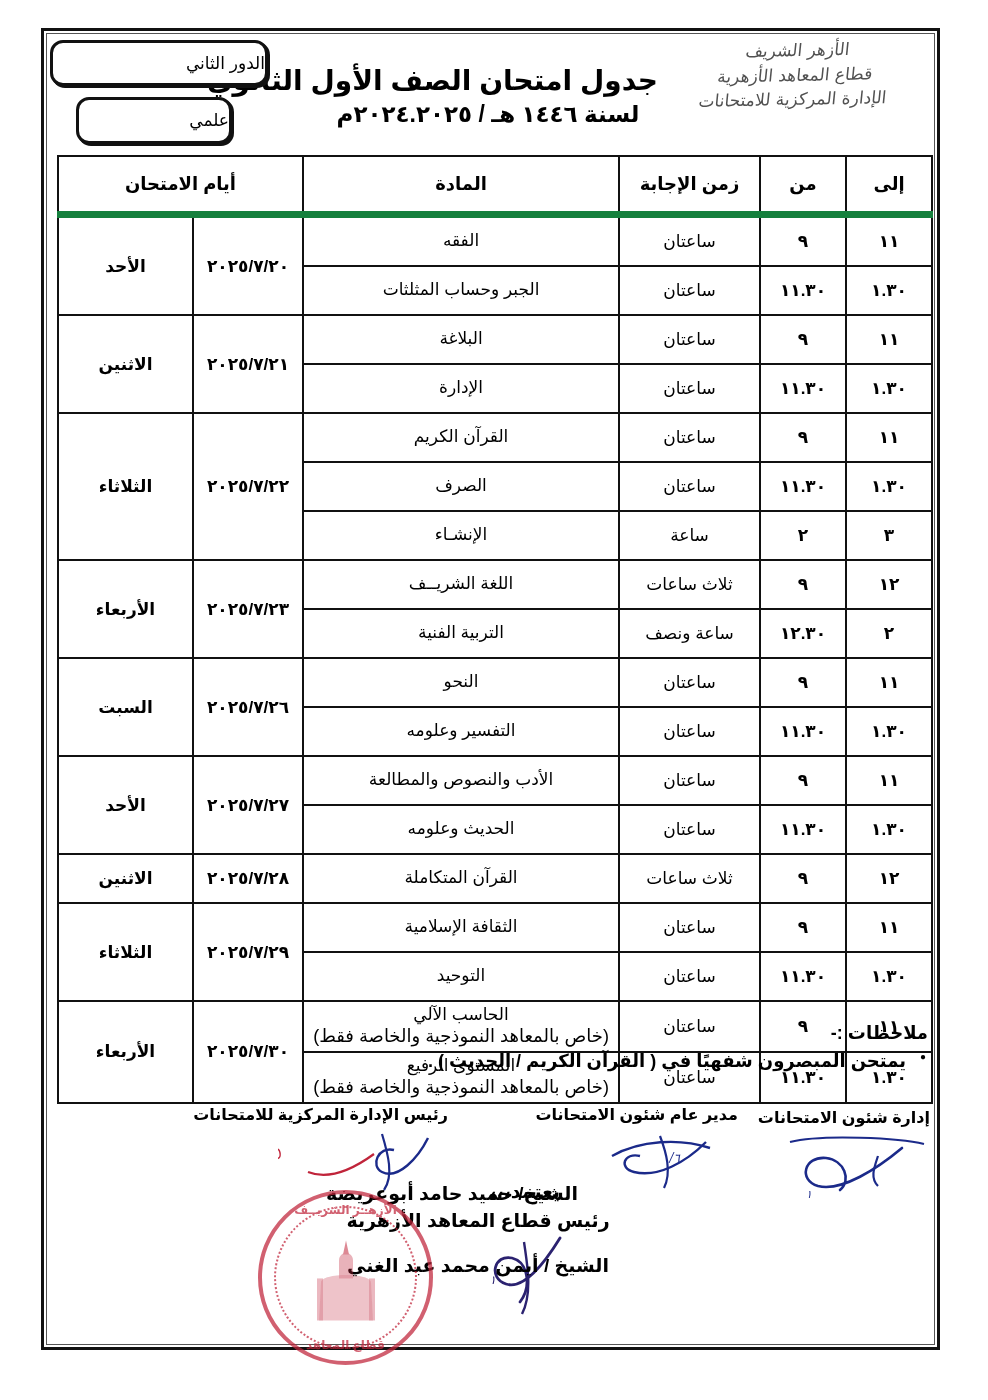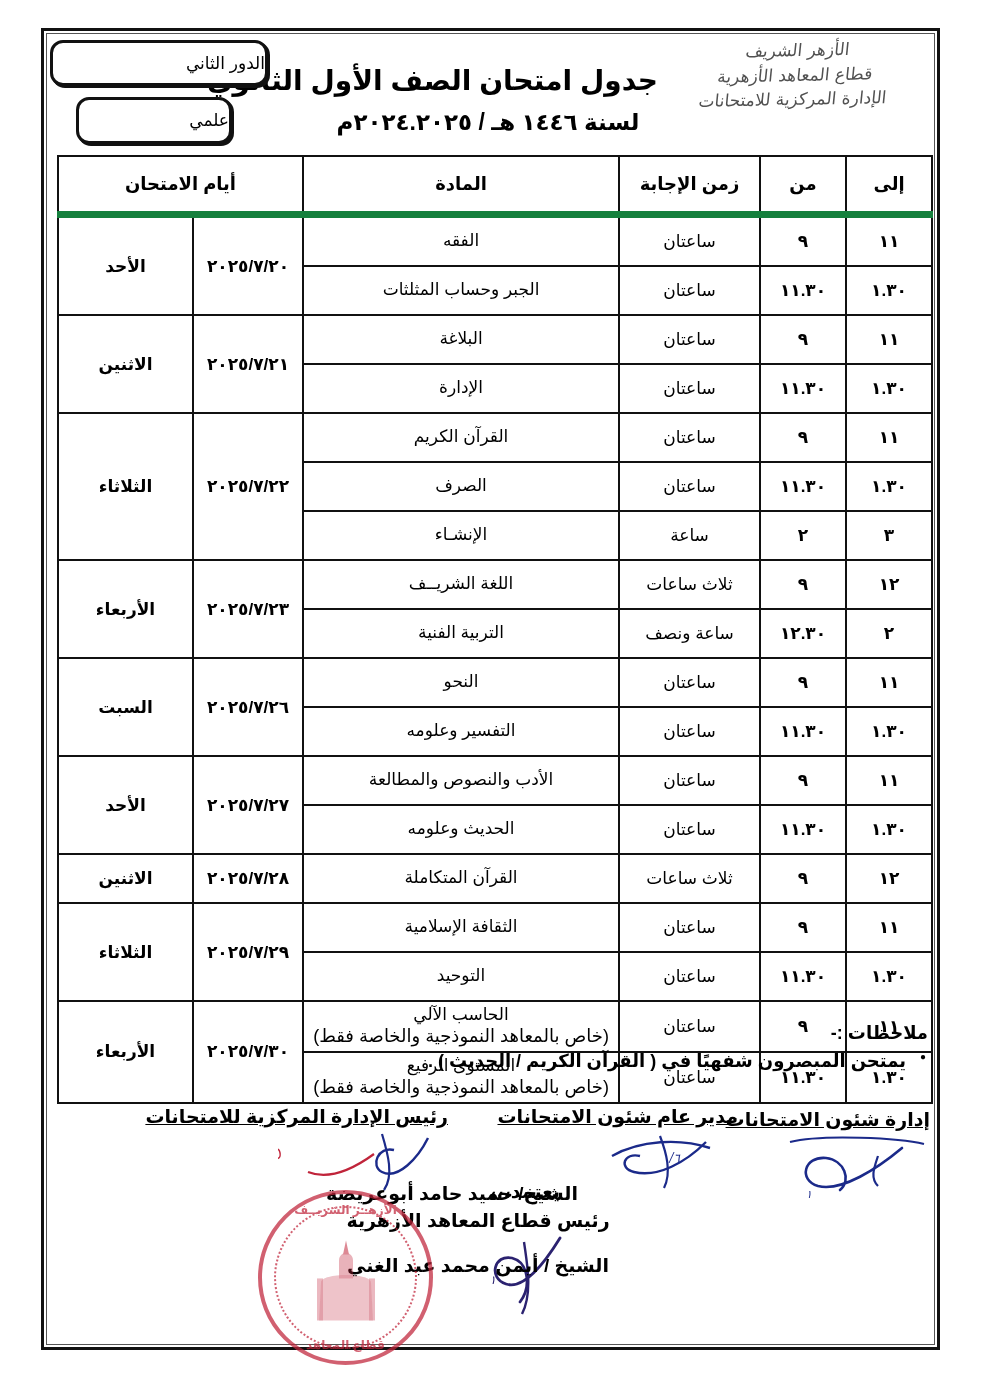--- a/index.html
+++ b/index.html
@@ -55,21 +55,21 @@
     position:absolute;
     right:282px;top:36px;
     width:340px;
     text-align:center;
   }
   .title-main{
     font-size:28px;font-weight:bold;letter-spacing:0px;
     white-space:nowrap;
   }
   .title-year{
-    font-size:23px;font-weight:bold;margin-top:12px;
+    font-size:23px;font-weight:bold;margin-top:4px;
     white-space:nowrap;
   }
 
   .tag-box{
     position:absolute;
     border:3px solid #111;
     border-radius:13px;
     box-sizing:border-box;
     background:#fff;
     display:flex;align-items:center;justify-content:flex-start;
@@ -141,21 +141,21 @@
   #notes ul{margin:0;padding:0 22px 0 0;list-style:none;}
   #notes li{position:relative;font-weight:bold;font-size:18px;}
   #notes li::before{
     content:"\25CF";
     position:absolute;right:-20px;top:1px;font-size:10px;
   }
 
   
   .sig-head{
     position:absolute;
-    font-size:19px;font-weight:bold;white-space:nowrap;text-decoration:underline;
+    font-size:16px;font-weight:bold;white-space:nowrap;
   }
   #sig-head-1{right:58px;top:1108px;}
   #sig-head-2{right:250px;top:1105px;}
   #sig-head-3{right:540px;top:1105px;}
 
   .sig-ink{
     position:absolute;
     color:#1b2a8a;
     font-family:"DejaVu Serif","Liberation Serif",serif;
     font-style:italic;

